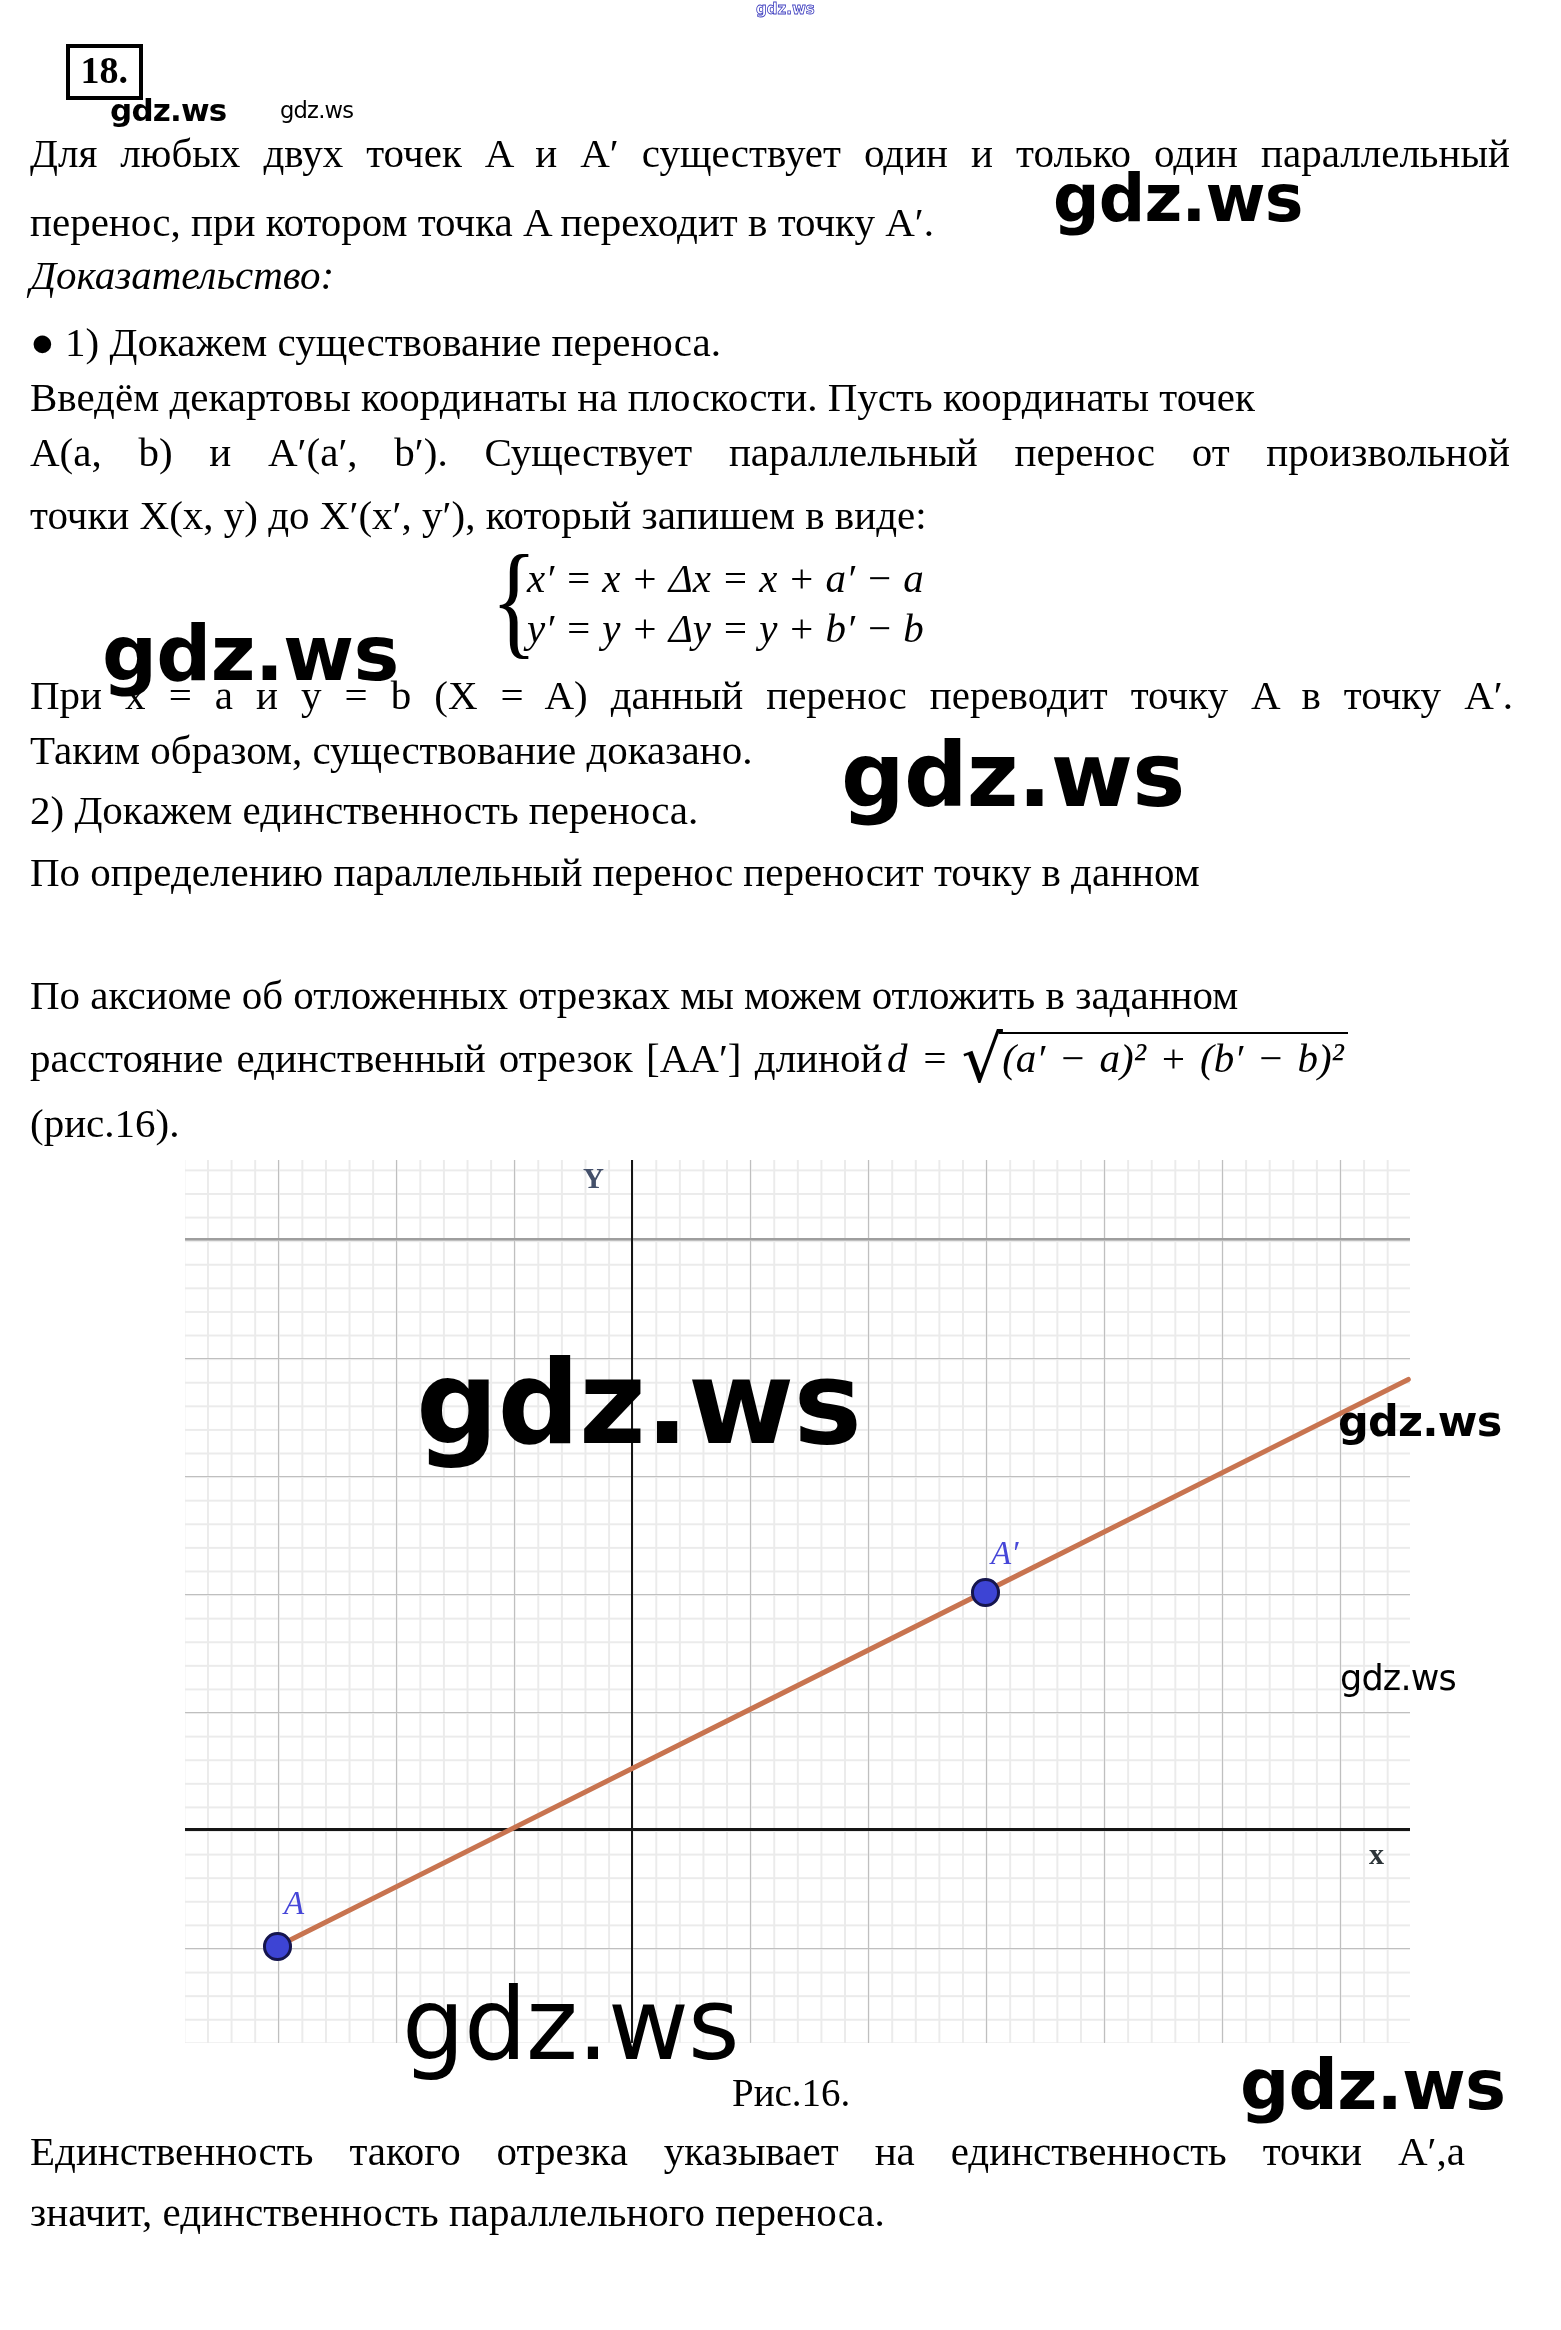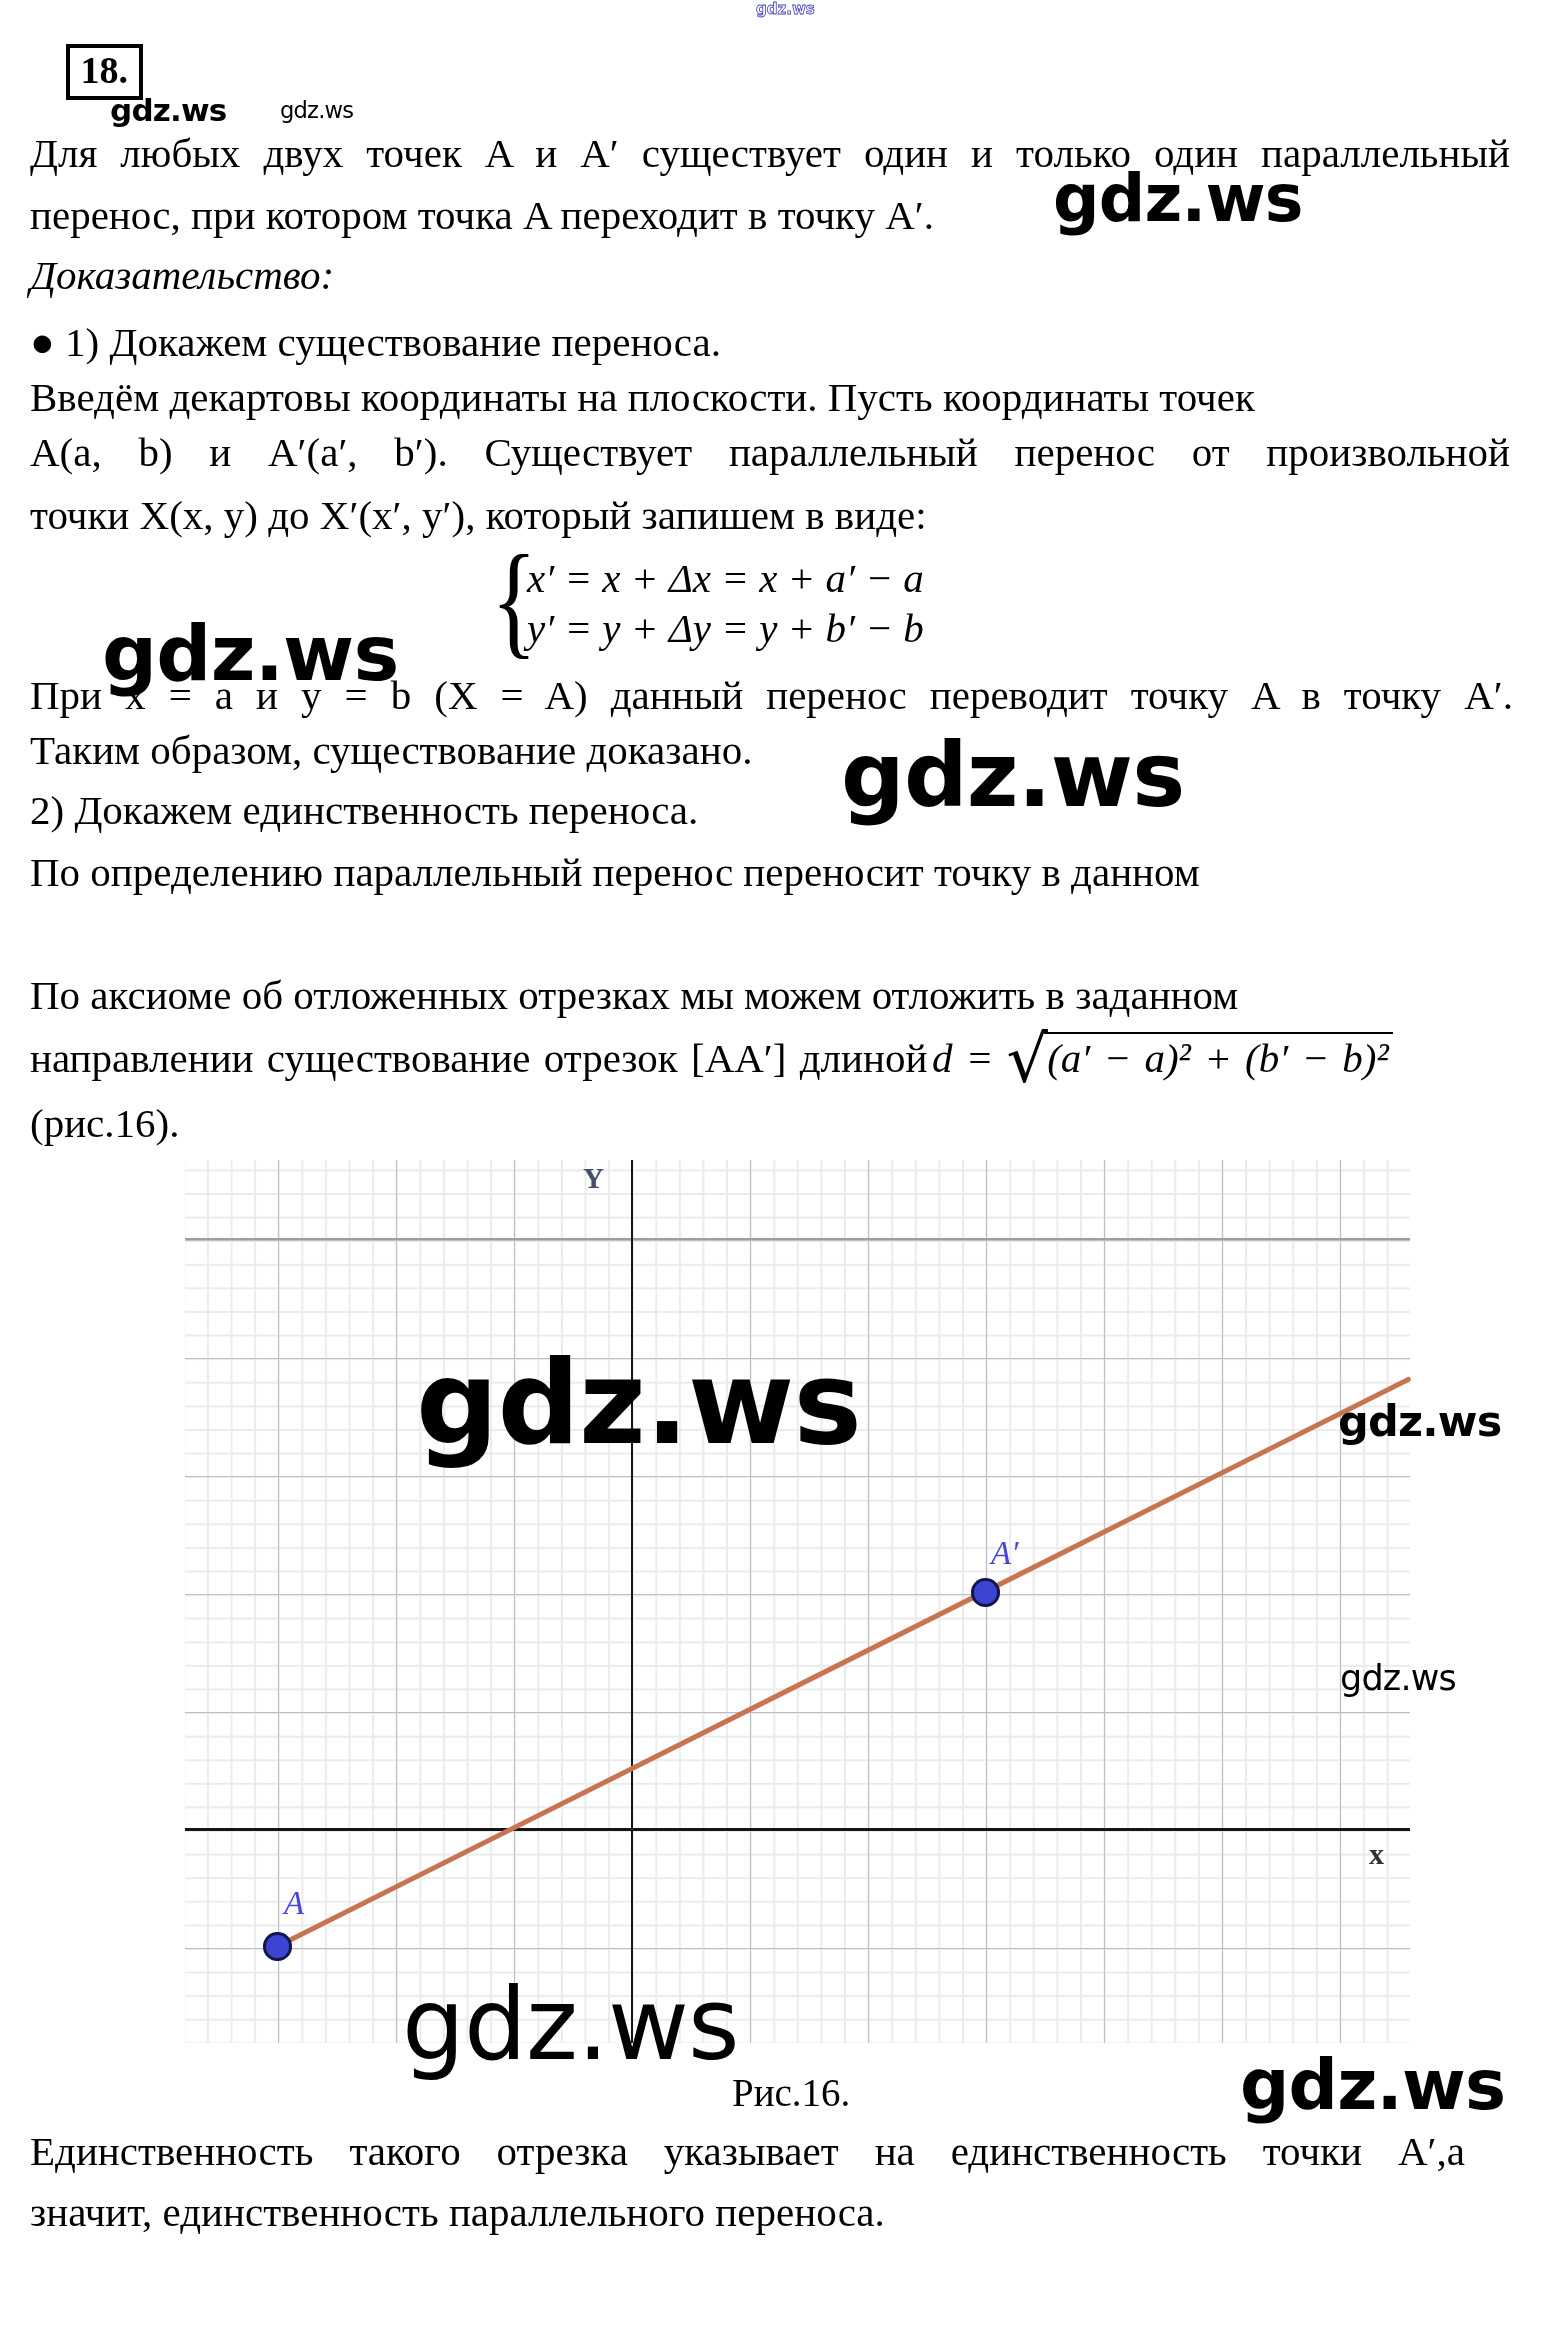--- a/index.html
+++ b/index.html
@@ -78,21 +78,21 @@
   <span class="wm wm1">gdz.ws</span>
 
   <div class="numbox">
     <span>18.</span>
   </div>
 
   <span class="wm wm2">gdz.ws</span>
   <span class="wm wm3">gdz.ws</span>
 
   <div class="t jl" style="top:130px;width:1480px;">Для любых двух точек A и A′ существует один и только один параллельный</div>
-  <div class="t" style="top:192px;">перенос, при котором точка A переходит в точку A′.</div>
+  <div class="t" style="top:199px;">перенос, при котором точка A переходит в точку A′.</div>
   <span class="wm wm4">gdz.ws</span>
 
   <div class="t it" style="top:252px;">Доказательство:</div>
   <div class="t" style="top:319px;">● 1) Докажем существование переноса.</div>
   <div class="t jl" style="top:429px;width:1480px;">A(a, b) и A′(a′, b′). Существует параллельный перенос от произвольной</div>
   <div class="t" style="top:374px;">Введём декартовы координаты на плоскости. Пусть координаты точек</div>
   <div class="t" style="top:492px;">точки X(x, y) до X′(x′, y′), который запишем в виде:</div>
 
   <div class="eq-brace">{</div>
   <div class="eq-row1">x′ = x + Δx = x + a′ − a</div>
@@ -100,21 +100,21 @@
 
   <span class="wm wm5">gdz.ws</span>
   <div class="t jl" style="top:672px;width:1483px;">При x = a и y = b (X = A) данный перенос переводит точку A в точку A′.</div>
   <div class="t" style="top:727px;">Таким образом, существование доказано.</div>
   <span class="wm wm6">gdz.ws</span>
   <div class="t" style="top:787px;">2) Докажем единственность переноса.</div>
   <div class="t" style="top:849px;">По определению параллельный перенос переносит точку в данном</div>
   <div class="t" style="top:972px;">По аксиоме об отложенных отрезках мы можем отложить в заданном</div>
 
   <div class="t l15">
-    <span>направлении существование отрезок [AA′] длиной</span><span class="deq">d =</span>
+    <span>расстояние единственный отрезок [AA′] длиной</span><span class="deq">d =</span>
     <span class="radsign">√</span><span class="radicand">(a′ − a)² + (b′ − b)²</span>
   </div>
 
   <div class="t" style="top:1100px;">(рис.16).</div>
 
   <div class="fig">
     <div class="dark-hline"></div>
     <div class="yaxis"></div>
     <div class="xaxis"></div>
     <div class="ray" style="background:#C87450;"></div>

